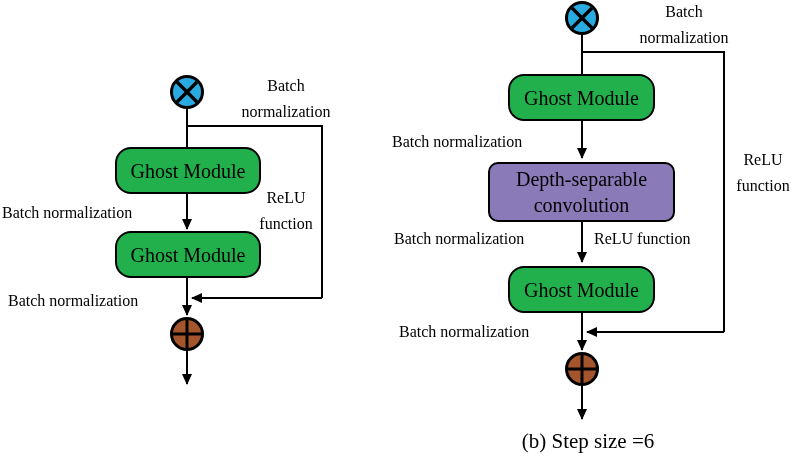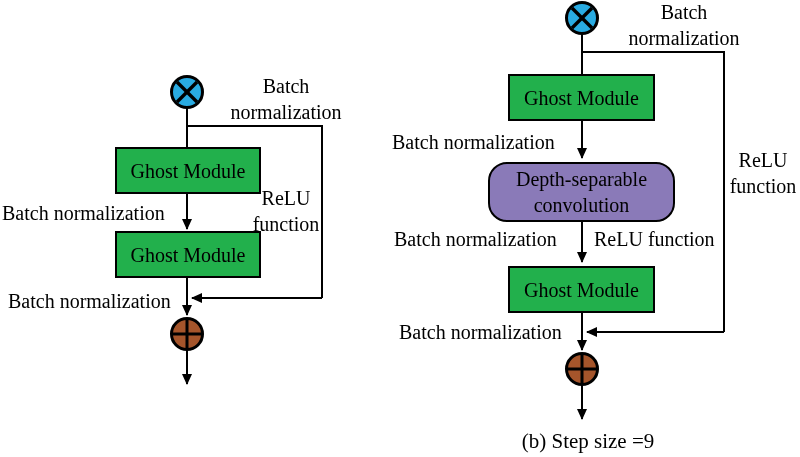--- a/index.html
+++ b/index.html
@@ -4,27 +4,27 @@
 <style>
   html,body{margin:0;padding:0;background:#fff;}
   .canvas{
     position:relative;width:800px;height:457px;background:#ffffff;
     font-family:"Liberation Serif","DejaVu Serif",serif;color:#000;
     overflow:hidden;
   }
   .wires{position:absolute;left:0;top:0;width:800px;height:457px;}
   .node{
     position:absolute;display:flex;align-items:center;justify-content:center;
-    border:2.5px solid #000;border-radius:0;box-sizing:border-box;
+    border:2.5px solid #000;border-radius:16px;box-sizing:border-box;
     font-size:20px;text-align:center;line-height:26px;white-space:pre-line;
     z-index:2;
   }
-  .node.purple{border-radius:19px;}
+  .node.purple{border-radius:10px;}
   .lbl{
-    position:absolute;font-size:20px;line-height:26px;white-space:nowrap;z-index:3;
+    position:absolute;font-size:16px;line-height:26px;white-space:nowrap;z-index:3;
   }
   .lbl.block{white-space:pre-line;text-align:center;}
   .caption{
     position:absolute;font-size:21px;line-height:24px;text-align:center;z-index:3;
   }
 </style>
 </head>
 <body>
 
 <div class="canvas">
@@ -104,15 +104,15 @@
   </div>
 
   <div class="lbl block" style="left:622px;top:-1px;width:124px;">Batch
 normalization</div>
   <div class="lbl" style="left:392px;top:129px;">Batch normalization</div>
   <div class="lbl" style="left:394px;top:226px;">Batch normalization</div>
   <div class="lbl" style="left:594px;top:226px;">ReLU function</div>
   <div class="lbl block" style="left:724px;top:147px;width:78px;">ReLU
 function</div>
   <div class="lbl" style="left:399px;top:319px;">Batch normalization</div>
-  <div class="caption" style="left:508px;top:429px;width:160px;">(b) Step size =9</div>
+  <div class="caption" style="left:508px;top:429px;width:160px;">(b) Step size =6</div>
 
 </div>
 
 </body></html>

